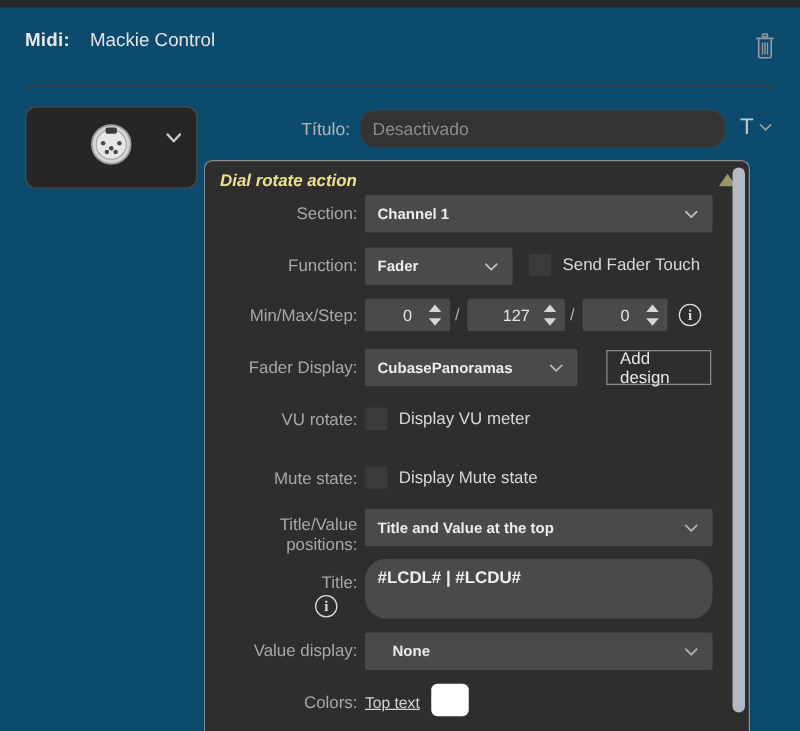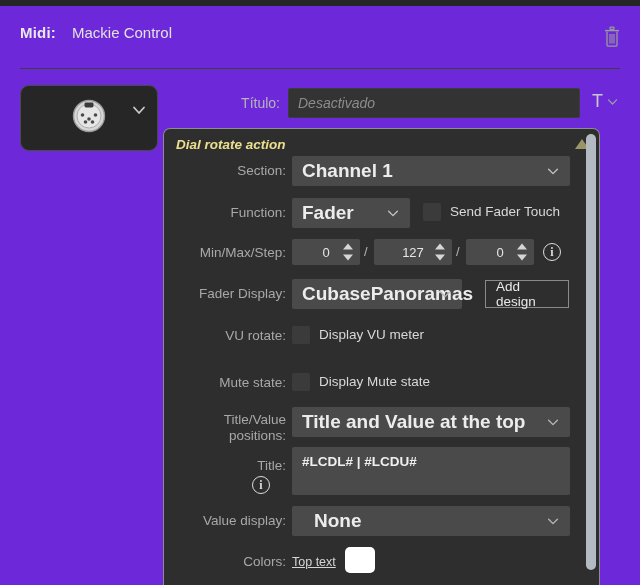--- a/index.html
+++ b/index.html
@@ -6,21 +6,21 @@
   html, body {
     margin: 0; padding: 0;
     width: 640px; height: 585px;
     background: #2b2b2b;
     font-family: "Liberation Sans", sans-serif;
     overflow: hidden;
   }
   #app {
     position: relative;
     width: 640px; height: 585px;
-    background: #6d28d9;
+    background: #0c4a6e;
     overflow: hidden;
   }
   .topstrip {
     position: absolute; left: 0; top: 0; width: 640px; height: 6px;
     background: #262626;
   }
 
   
   .header {
     position: absolute; left: 0; top: 6px; width: 640px; height: 58px;
@@ -66,24 +66,24 @@
   .titulo-label {
     position: absolute; left: 228px; top: 95px;
     width: 52px; text-align: right;
     font-size: 14px; color: #b6b6b6;
   }
   .titulo-input {
     position: absolute; left: 288px; top: 88px;
     width: 292px; height: 30px;
     background: #333333;
     border: 1px solid #3c3c3c;
-    border-radius: 2px;
+    border-radius: 12px;
     display: flex; align-items: center;
     padding-left: 9px;
-    font-size: 14px; color: #8c8c8c; font-style: italic;
+    font-size: 14px; color: #8c8c8c;
   }
   .tfmt {
     position: absolute; left: 592px; top: 92px;
     display: flex; align-items: center; gap: 3px;
     cursor: pointer;
   }
   .tfmt .tglyph { font-size: 18px; color: #c8c8c8; line-height: 1; }
 
   
   .panel {
@@ -116,21 +116,21 @@
     line-height: 16px;
   }
 
   .select {
     position: absolute;
     height: 30px;
     background: #4a4a4a;
     border-radius: 2px;
     display: flex; align-items: center;
     padding-left: 10px;
-    font-size: 19px; font-weight: bold; color: #ececec;
+    font-size: 12px; font-weight: bold; color: #ececec;
     cursor: pointer;
   }
   .select .chev {
     position: absolute; right: 10px; top: 50%;
     transform: translateY(-50%);
     width: 14px; height: 14px;
   }
 
   .numfield {
     position: absolute; height: 26px;
@@ -354,21 +354,21 @@
     <div class="rlabel" style="top:299px;">positions:</div>
     <div class="select" style="left:128px; top:278px; width:278px;">
       <span>Title and Value at the top</span>
       <svg class="chev" viewBox="0 0 16 16">
         <polyline points="3,6 8,11 13,6" fill="none" stroke="#b5b5b5" stroke-width="1.6" stroke-linecap="round" stroke-linejoin="round"></polyline>
       </svg>
     </div>
 
     <div class="rlabel" style="top:329px;">Title:</div>
     <div class="infoicon" style="left:88px; top:347px;">i</div>
-    <div class="textfield" style="left:128px; top:318px; width:278px; height:48px;">
+    <div class="textfield" style="left:128px; top:318px; width:278px; height:48px;border-radius:17px;">
       <span>#LCDL#  |  #LCDU#</span>
     </div>
 
     <div class="rlabel" style="top:384px;">Value display:</div>
     <div class="select" style="left:128px; top:377px; width:278px;padding-left:22px;">
       <span>None</span>
       <svg class="chev" viewBox="0 0 16 16">
         <polyline points="3,6 8,11 13,6" fill="none" stroke="#b5b5b5" stroke-width="1.6" stroke-linecap="round" stroke-linejoin="round"></polyline>
       </svg>
     </div>

